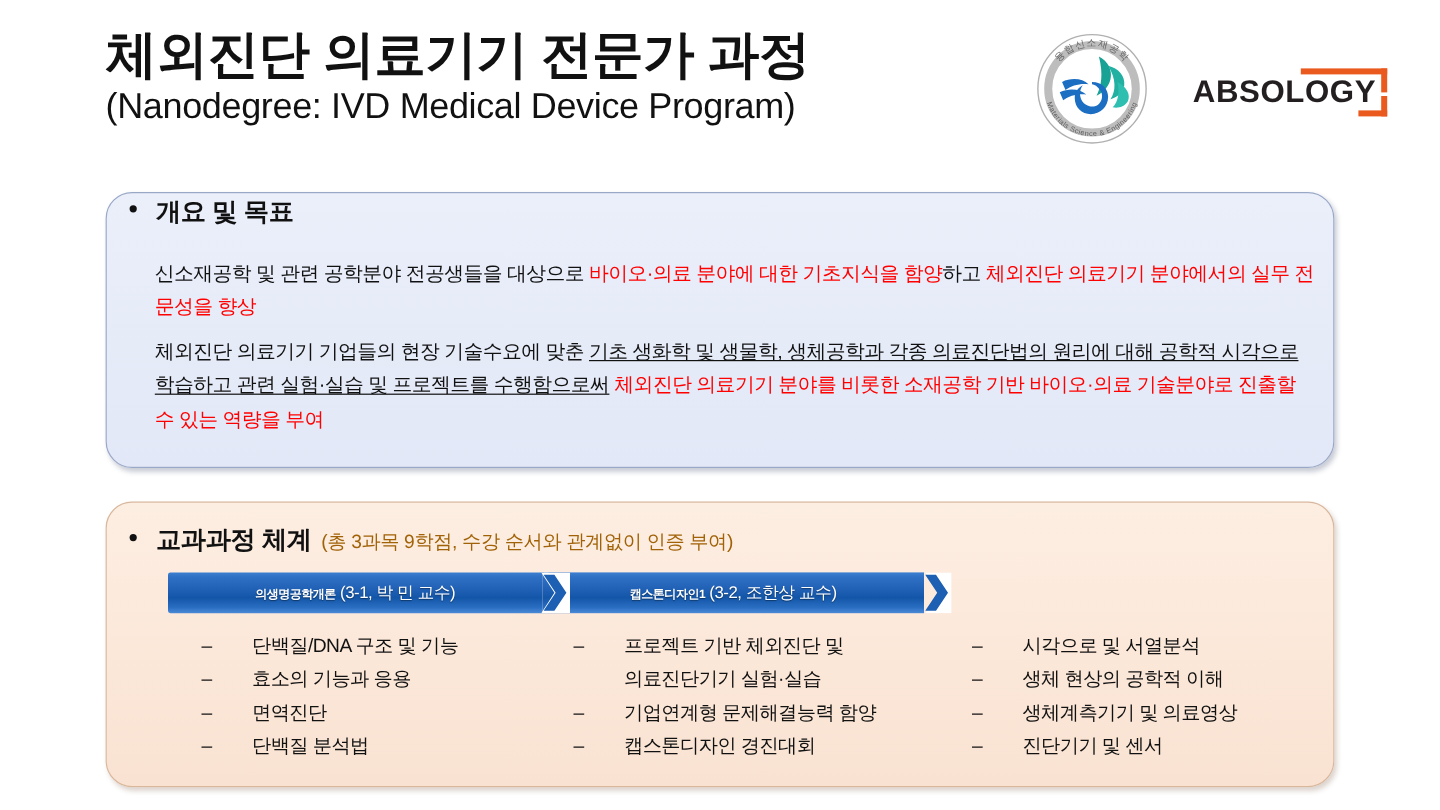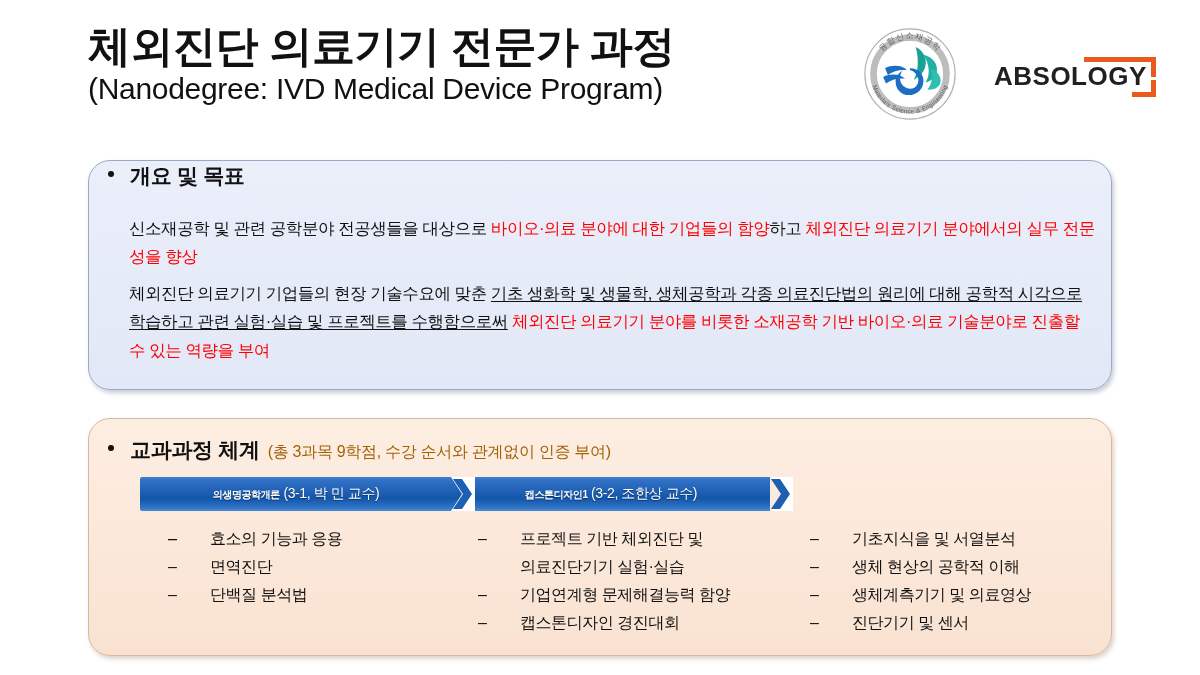--- a/index.html
+++ b/index.html
@@ -266,21 +266,21 @@
 </div>
 
 <div id="box-overview"></div>
 
 <div id="overview-heading" class="section-heading">
   <span class="dot"></span>
   <span class="htext">개요 및 목표</span>
 </div>
 
 <div id="overview-body">
-  <div class="para"><span>신소재공학 및 관련 공학분야 전공생들을 대상으로 </span><span class="r">바이오·의료 분야에 대한 기업들의 함양</span><span>하고 </span><span class="r">체외진단 의료기기 분야에서의 실무 전문성을 향상</span></div>
+  <div class="para"><span>신소재공학 및 관련 공학분야 전공생들을 대상으로 </span><span class="r">바이오·의료 분야에 대한 기초지식을 함양</span><span>하고 </span><span class="r">체외진단 의료기기 분야에서의 실무 전문성을 향상</span></div>
   <div class="para"><span>체외진단 의료기기 기업들의 현장 기술수요에 맞춘 </span><span class="u">기초 생화학 및 생물학, 생체공학과 각종 의료진단법의 원리에 대해 공학적 시각으로 학습하고 관련 실험·실습 및 프로젝트를 수행함으로써</span><span> </span><span class="r">체외진단 의료기기 분야를 비롯한 소재공학 기반 바이오·의료 기술분야로 진출할 수 있는 역량을 부여</span></div>
 </div>
 
 <div id="box-curriculum"></div>
 
 <div id="curriculum-heading" class="section-heading">
   <span class="dot"></span>
   <span class="htext">교과과정 체계</span>
   <span class="hnote">(총 3과목 9학점, 수강 순서와 관계없이 인증 부여)</span>
 </div>
@@ -302,20 +302,21 @@
         <path d="M0 2 L10 17 L0 32 L9 32 L19 17 L9 2 Z" fill="#1d5fb2"></path>
       </svg>
       <div class="chev-label"><b>캡스톤디자인1</b><span class="sub"> (3-2, 조한상 교수)</span></div>
     </div>
   </div>
 
 <div id="course-details">
     <div class="col col-1">
       <div class="item">
         <span class="dash">–</span>
+        <span class="cont">단백질/DNA 구조 및 기능</span>
       </div>
       <div class="item">
         <span class="dash">–</span>
         <span class="cont">효소의 기능과 응용</span>
       </div>
       <div class="item">
         <span class="dash">–</span>
         <span class="cont">면역진단</span>
       </div>
       <div class="item">
@@ -334,21 +335,21 @@
         <span class="cont">기업연계형 문제해결능력 함양</span>
       </div>
       <div class="item">
         <span class="dash">–</span>
         <span class="cont">캡스톤디자인 경진대회</span>
       </div>
     </div>
     <div class="col col-3">
       <div class="item">
         <span class="dash">–</span>
-        <span class="cont">기초지식을 및 서열분석</span>
+        <span class="cont">시각으로 및 서열분석</span>
       </div>
       <div class="item">
         <span class="dash">–</span>
         <span class="cont">생체 현상의 공학적 이해</span>
       </div>
       <div class="item">
         <span class="dash">–</span>
         <span class="cont">생체계측기기 및 의료영상</span>
       </div>
       <div class="item">

